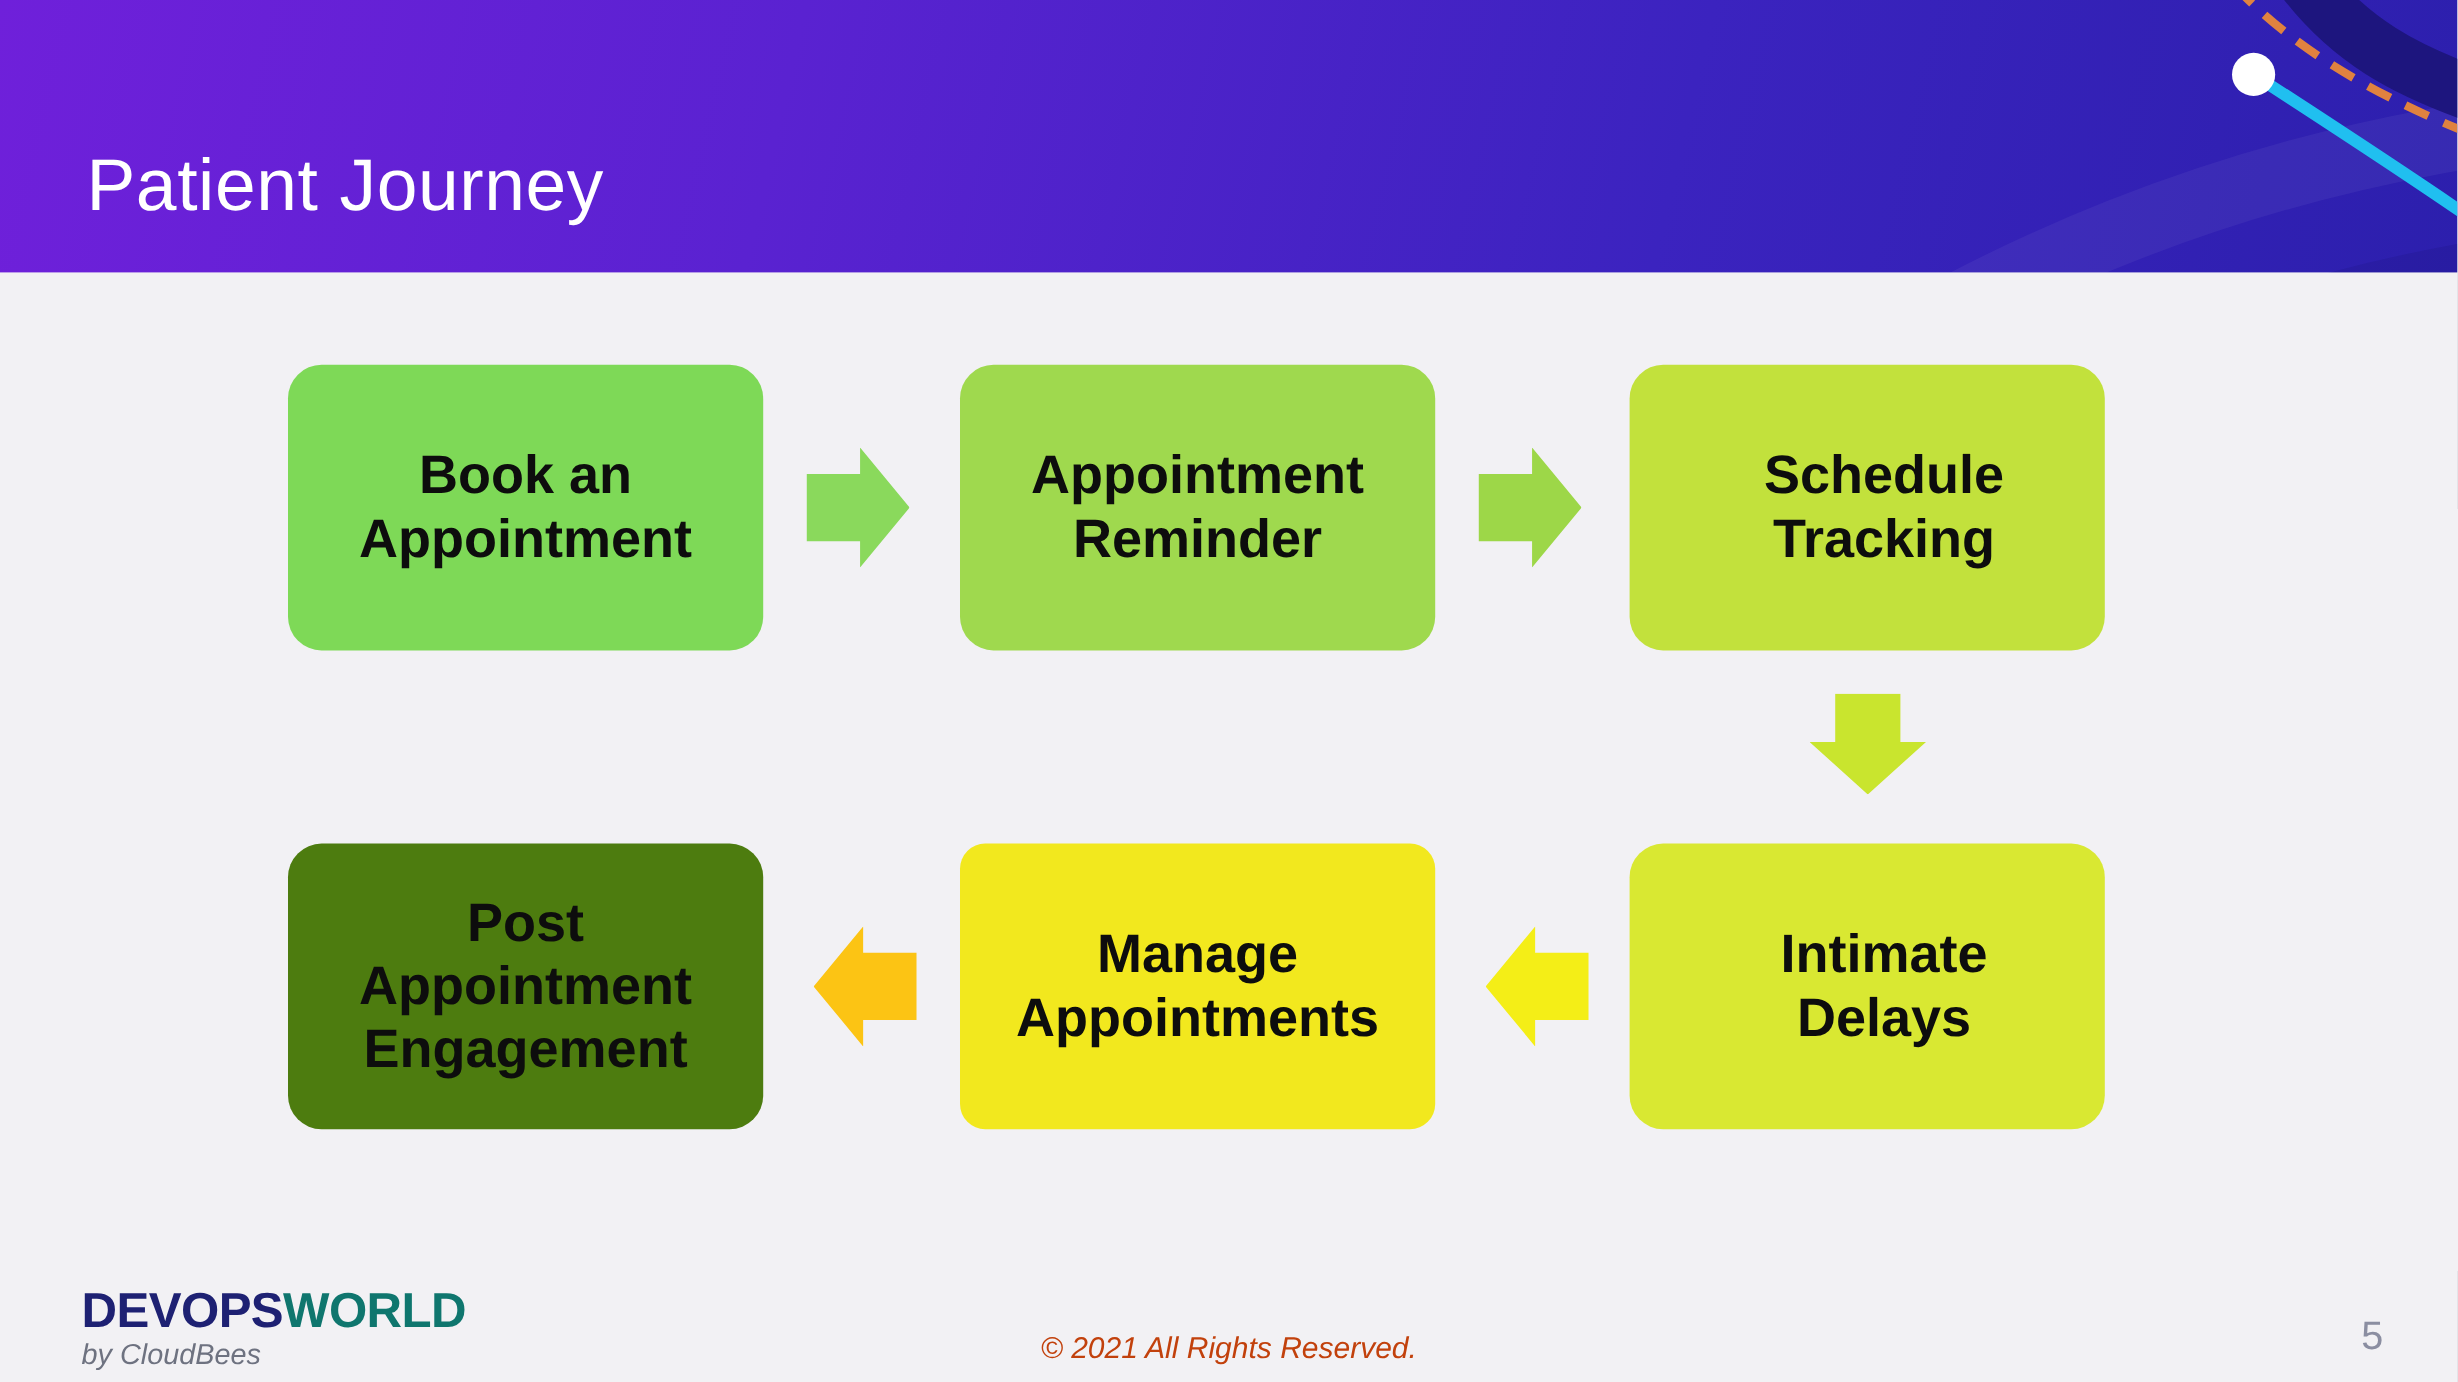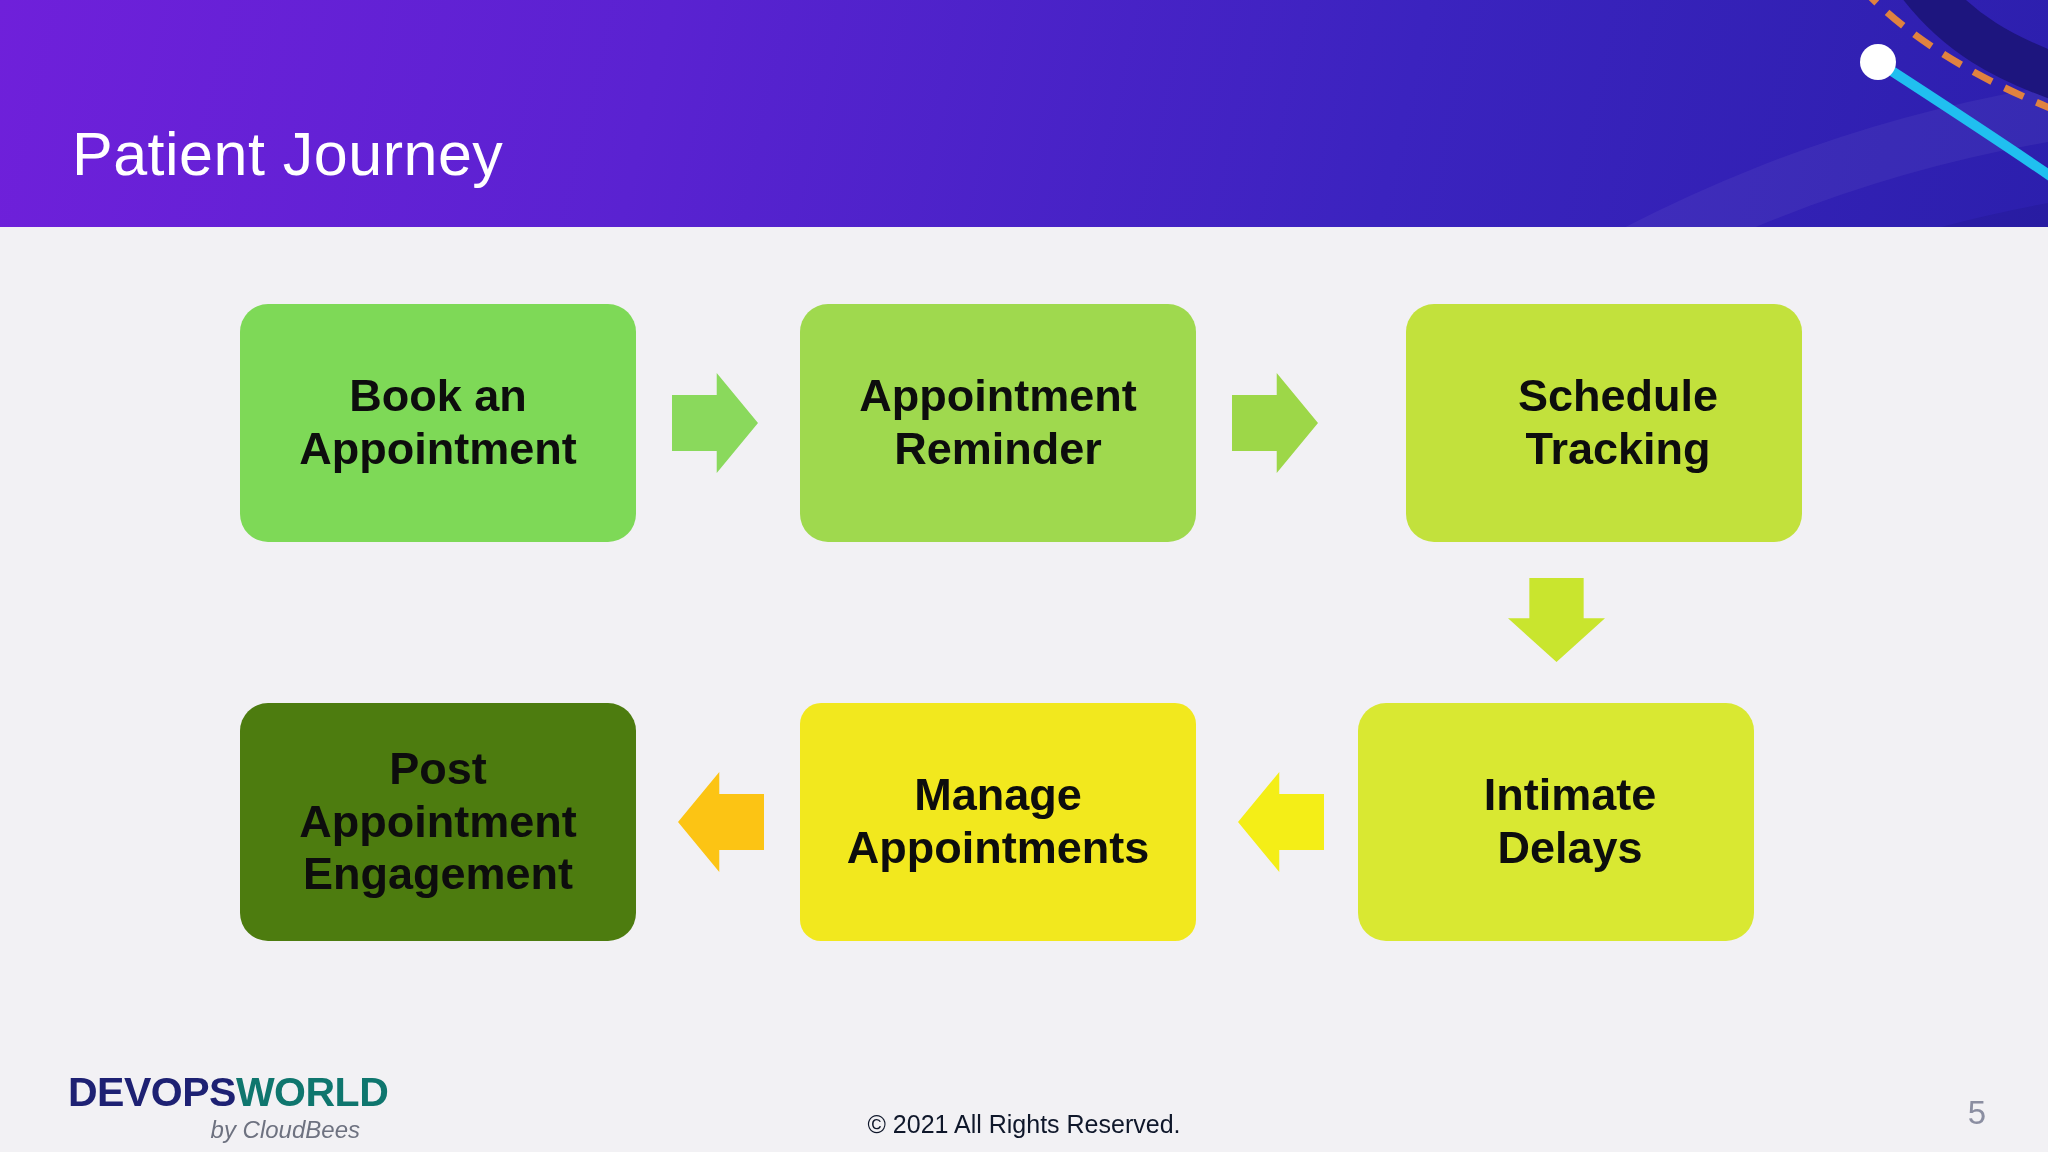--- a/index.html
+++ b/index.html
@@ -29,21 +29,21 @@
   .box {
     position:absolute; width:396px; height:238px;
     border-radius:28px;
     display:flex; align-items:center; justify-content:center;
     text-align:center;
     font-size:45px; font-weight:700; line-height:1.17; color:#0d0d0d;
   }
   .box-label { white-space:pre-line; }
   #s1 { left:240px;  top:304px; }
   #s2 { left:800px;  top:304px; }
-  #s3 { left:1406px; top:304px;padding-left:28px; }
+  #s3 { left:1358px; top:304px;padding-left:28px; }
   #s4 { left:1358px; top:703px;padding-left:28px; }
   #s5 { left:800px;  top:703px;border-radius:21px; }
   #s6 { left:240px;  top:703px; }
 
   
   .arrow { position:absolute; }
   .arrow.right {
     width:86px; height:100px;
     clip-path:polygon(0 22%,52% 22%,52% 0,100% 50%,52% 100%,52% 78%,0 78%);
   }
@@ -61,26 +61,26 @@
   #a4 { left:1238px; top:772px; }
   #a5 { left:678px;  top:772px; }
 
   
   .logo { position:absolute; left:68px; top:1072px; width:292px; }
   .brand { font-size:41px; line-height:1; letter-spacing:-0.5px; white-space:nowrap; }
   .brand-bold  { font-weight:800; color:#1e2173; }
   .brand-light { font-weight:700; color:#0f766e; }
   .byline {
     font-size:24px; font-style:italic; color:#6e7280;
-    text-align:right; margin-top:3px;
+    margin-top:3px;
   }
   .copyright {
     position:absolute; left:0; right:0; top:1110px;
     text-align:center;
-    font-size:25px; color:#0f172a;
+    font-size:25px; font-style:italic; color:#c2410c;
   }
   .page-number {
     position:absolute; right:62px; top:1094px;
     font-size:33px; color:#8b8ea1;
   }
 </style>
 </head>
 <body>
 
 <div class="slide">

